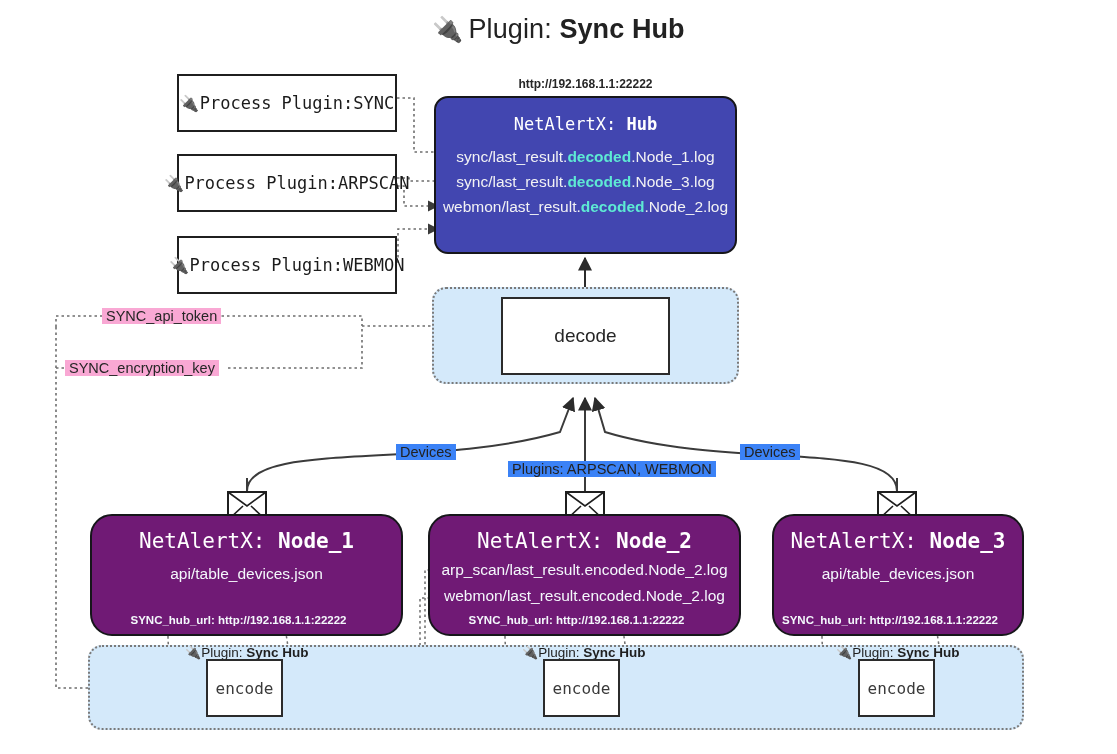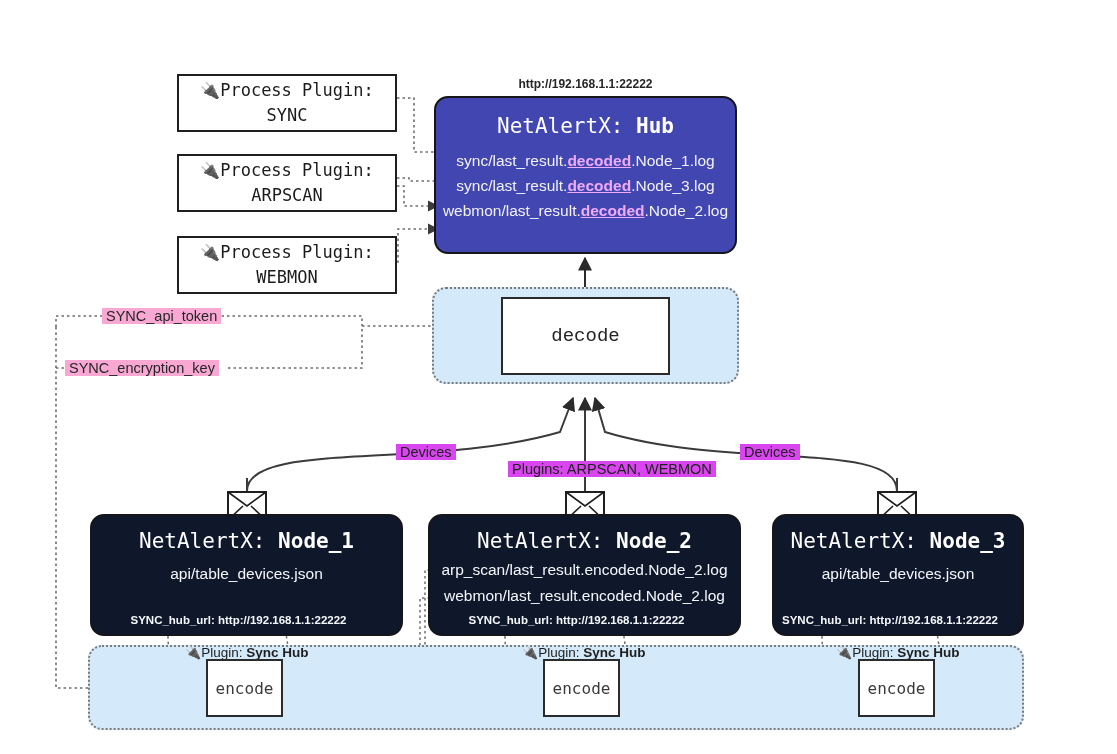--- a/index.html
+++ b/index.html
@@ -42,21 +42,21 @@
   .title .strong { font-weight: bold; }
 
   
   .procbox {
     border: 2px solid #1f1f1f;
     background: #ffffff;
     font-family: "DejaVu Sans Mono", "Liberation Mono", monospace;
     font-size: 17px;
     color: #1b1b1b;
     display: flex;
-    flex-direction: column;
+    flex-direction: row;
     align-items: center;
     justify-content: center;
     line-height: 1.45;
     width: 220px;
     height: 58px;
   }
   .procbox .l1 { white-space: nowrap; }
   .procbox .l1 .plug { font-family: "DejaVu Sans", sans-serif; font-size: 16px; }
   .procbox .l2 { white-space: nowrap; }
 
@@ -66,34 +66,34 @@
     width: 303px; height: 158px;
     background: #4246b0;
     border: 2px solid #16161a;
     border-radius: 14px;
     color: #ffffff;
     padding-top: 8px;
   }
   .hub-title {
     text-align: center;
     font-family: "DejaVu Sans Mono", "Liberation Mono", monospace;
-    font-size: 21px;
+    font-size: 17px;
     margin-top: 8px;
     margin-bottom: 10px;
     white-space: nowrap;
   }
   .hub-title .strong { font-weight: bold; }
   .hub-line {
     font-size: 15.5px;
     text-align: center;
     line-height: 1.62;
     white-space: nowrap;
     color: #f2f2f4;
   }
-  .hub-line b { color: #f0abfc; text-decoration: underline; }
+  .hub-line b { color: #5eead4; }
   .hub-url {
     position: absolute;
     left: 434px; top: 77px; width: 303px;
     text-align: center;
     font-size: 12px;
     font-weight: bold;
     color: #262626;
   }
 
   
@@ -103,39 +103,39 @@
     background: #d4e9fa;
     border: 2px dotted #7a7a7a;
     border-radius: 14px;
   }
   .decode-box {
     left: 501px; top: 297px;
     width: 169px; height: 78px;
     background: #ffffff;
     border: 2px solid #2b2b2b;
     display: flex; align-items: center; justify-content: center;
-    font-family: Liberation Mono, monospace;
+    font-family: Liberation Sans, sans-serif;
     font-size: 19px;
     color: #262626;
   }
 
   
   .keylabel {
     font-size: 14.5px;
     color: #262626;
     background: #f9a8d4;
     padding: 0 4px;
     white-space: nowrap;
   }
 
   
   .nodecard {
-    background: #0f172a;
+    background: #701a75;
     border: 2px solid #16161a;
-    border-radius: 14px;
+    border-radius: 22px;
     color: #ffffff;
     height: 122px;
   }
   .node-title {
     text-align: center;
     font-family: "DejaVu Sans Mono", "Liberation Mono", monospace;
     font-size: 21px;
     margin-top: 13px;
     white-space: nowrap;
     color: #ffffff;
@@ -184,21 +184,21 @@
     color: #1f1f1f;
     white-space: nowrap;
   }
   .encode-cap .strong { font-weight: bold; }
   .encode-cap .plug { font-size: 13px; }
 
   
   .edgelabel {
     font-size: 14.5px;
     color: #222;
-    background: #d946ef;
+    background: #3b82f6;
     padding: 0 4px;
     white-space: nowrap;
   }
 </style>
 </head>
 <body>
 
 <div id="stage">
 
   <svg id="edges" viewBox="0 0 1117 754" width="1117" height="754">
@@ -238,20 +238,23 @@
     <path d="M822,636 C822,672 838,688 858,688" fill="none" stroke="#6e6e6e" stroke-width="1.5" stroke-dasharray="2.5,3" marker-end="url(#arrowD)"></path>
 
     <path d="M430,570 L425,570 L425,660" fill="none" stroke="#6e6e6e" stroke-width="1.5" stroke-dasharray="2.5,3"></path>
     <path d="M430,598 L420,598 L420,660" fill="none" stroke="#6e6e6e" stroke-width="1.5" stroke-dasharray="2.5,3"></path>
 
     <path d="M247,491 L247,478" stroke="#3b3b3b" stroke-width="2" fill="none"></path>
     <path d="M585,491 L585,478" stroke="#3b3b3b" stroke-width="2" fill="none"></path>
     <path d="M897,491 L897,478" stroke="#3b3b3b" stroke-width="2" fill="none"></path>
   </svg>
 
+  <div class="node title">
+    <span class="plug">🔌</span><span>Plugin: </span><span class="strong">Sync Hub</span>
+  </div>
 
   <div class="node procbox" style="left:177px; top:74px;">
     <div class="l1">
       <span class="plug">🔌</span><span>Process Plugin:</span>
     </div>
     <div class="l2">SYNC</div>
   </div>
 
   <div class="node procbox" style="left:177px; top:154px;">
     <div class="l1">

